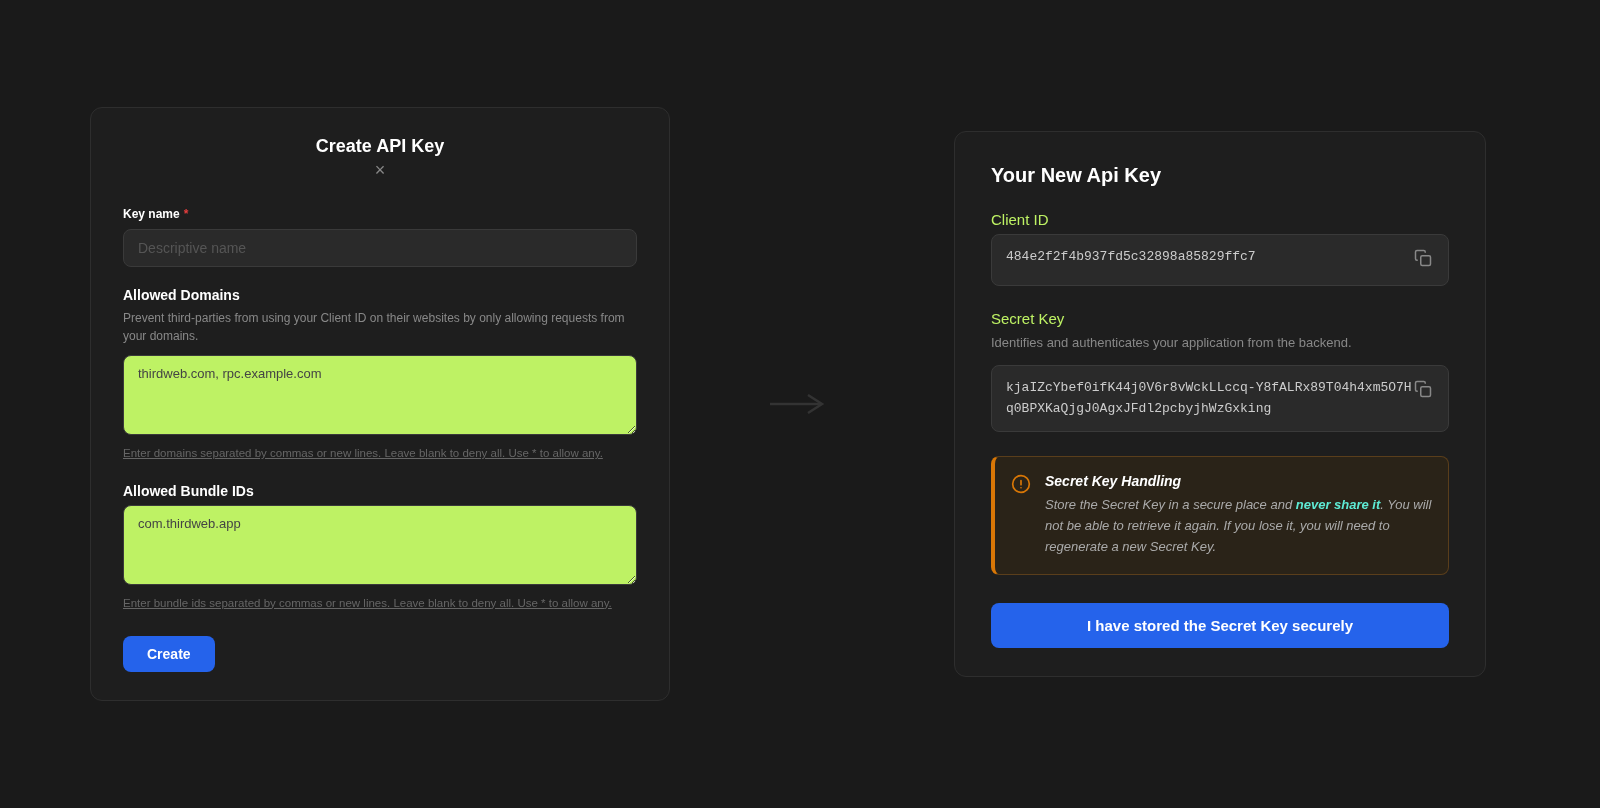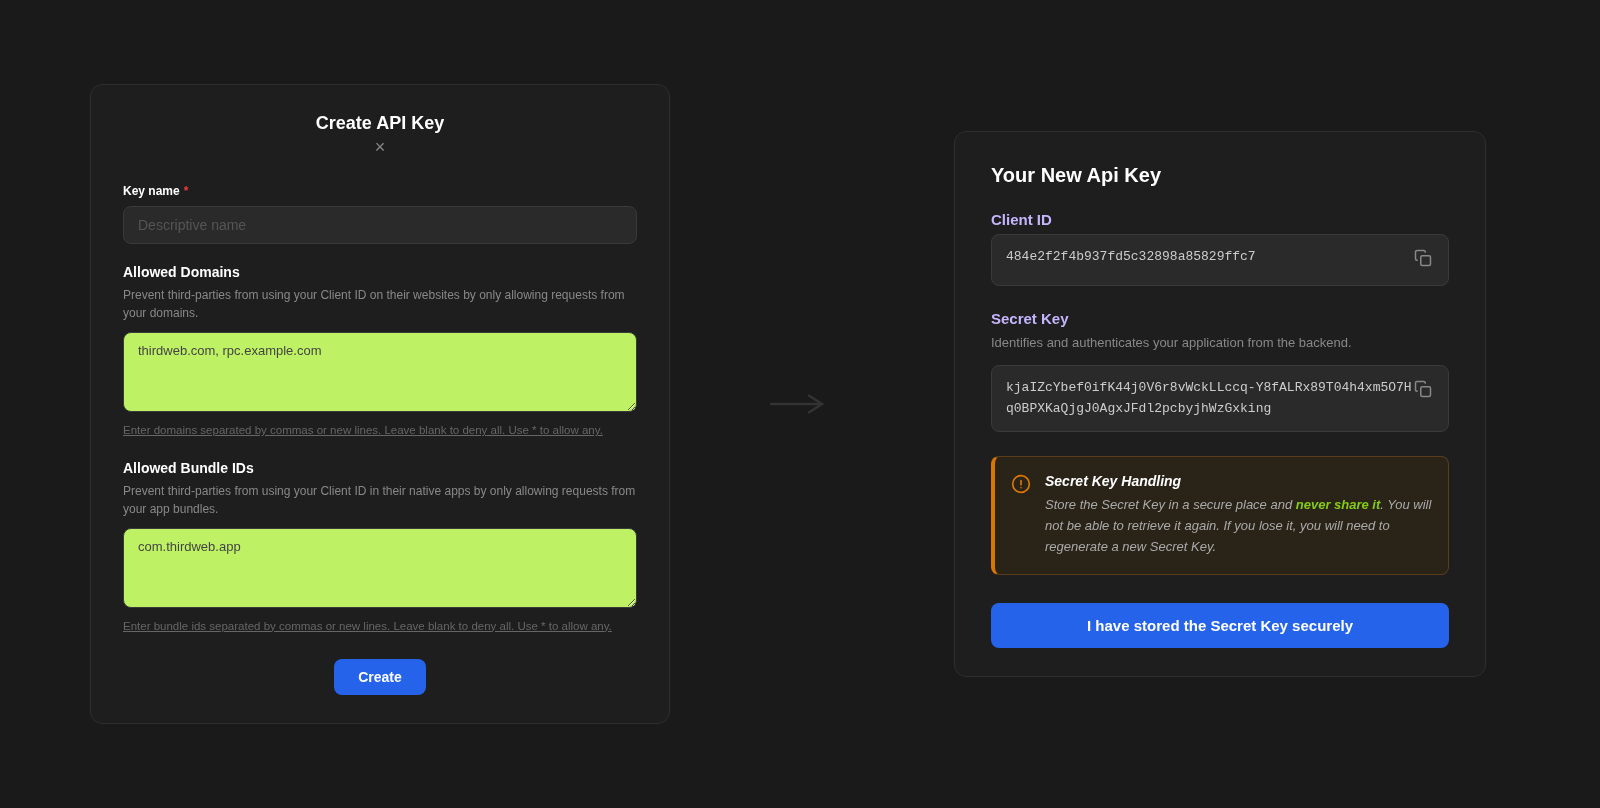--- a/index.html
+++ b/index.html
@@ -135,21 +135,21 @@
     .helper-text {
       color: #666;
       font-size: 11.5px;
       line-height: 1.5;
       margin-top: 6px;
       text-decoration: underline;
     }
 
     .modal-footer {
       display: flex;
-      justify-content: center;
+      justify-content: flex-start;
       margin-top: 24px;
     }
 
     .create-btn {
       background: #2563eb;
       color: #ffffff;
       border: none;
       border-radius: 8px;
       padding: 10px 24px;
       font-size: 14px;
@@ -189,23 +189,23 @@
       font-size: 20px;
       font-weight: 700;
       margin-bottom: 24px;
     }
 
     .key-section {
       margin-bottom: 24px;
     }
 
     .key-section-title {
-      color: #c4b5fd;
+      color: #bef264;
       font-size: 15px;
-      font-weight: 700;
+      font-weight: 400;
       margin-bottom: 6px;
     }
 
     .key-section-desc {
       color: #888;
       font-size: 13px;
       line-height: 1.5;
       margin-bottom: 12px;
     }
 
@@ -266,21 +266,21 @@
       margin-bottom: 6px;
     }
 
     .warning-text {
       color: #aaa;
       font-size: 13px;
       line-height: 1.6;
     }
 
     .warning-text strong {
-      color: #84cc16;
+      color: #5eead4;
       font-weight: 700;
     }
 
     .confirm-btn {
       width: 100%;
       background: #2563eb;
       color: #ffffff;
       border: none;
       border-radius: 8px;
       padding: 14px;
@@ -313,21 +313,20 @@
 
       <div class="form-section">
         <div class="section-title">Allowed Domains</div>
         <div class="section-desc">Prevent third-parties from using your Client ID on their websites by only allowing requests from your domains.</div>
         <textarea class="textarea-input" placeholder="thirdweb.com, rpc.example.com" style=""></textarea>
         <div class="helper-text">Enter domains separated by commas or new lines. Leave blank to deny all. Use * to allow any.</div>
       </div>
 
       <div class="form-section">
         <div class="section-title">Allowed Bundle IDs</div>
-        <div class="section-desc">Prevent third-parties from using your Client ID in their native apps by only allowing requests from your app bundles.</div>
         <textarea class="textarea-input" placeholder="com.thirdweb.app" style=""></textarea>
         <div class="helper-text">Enter bundle ids separated by commas or new lines. Leave blank to deny all. Use * to allow any.</div>
       </div>
 
       <div class="modal-footer">
         <button class="create-btn">Create</button>
       </div>
 
     </div>
   </div>

